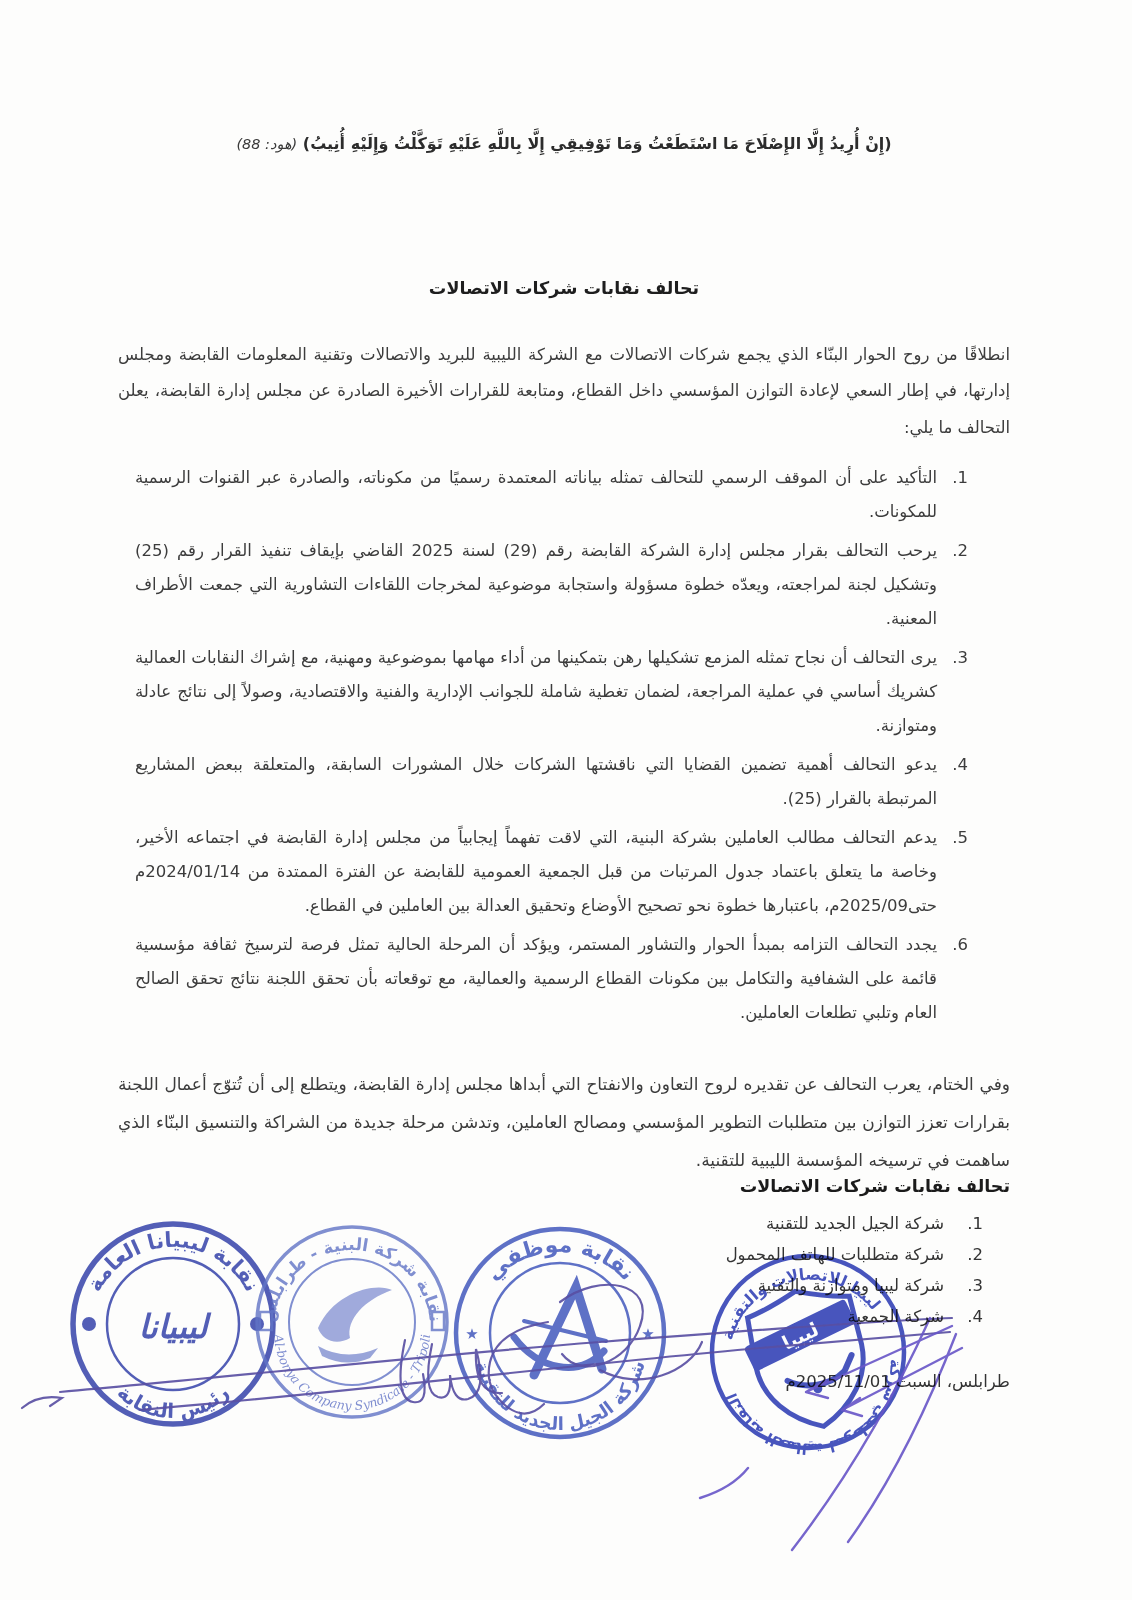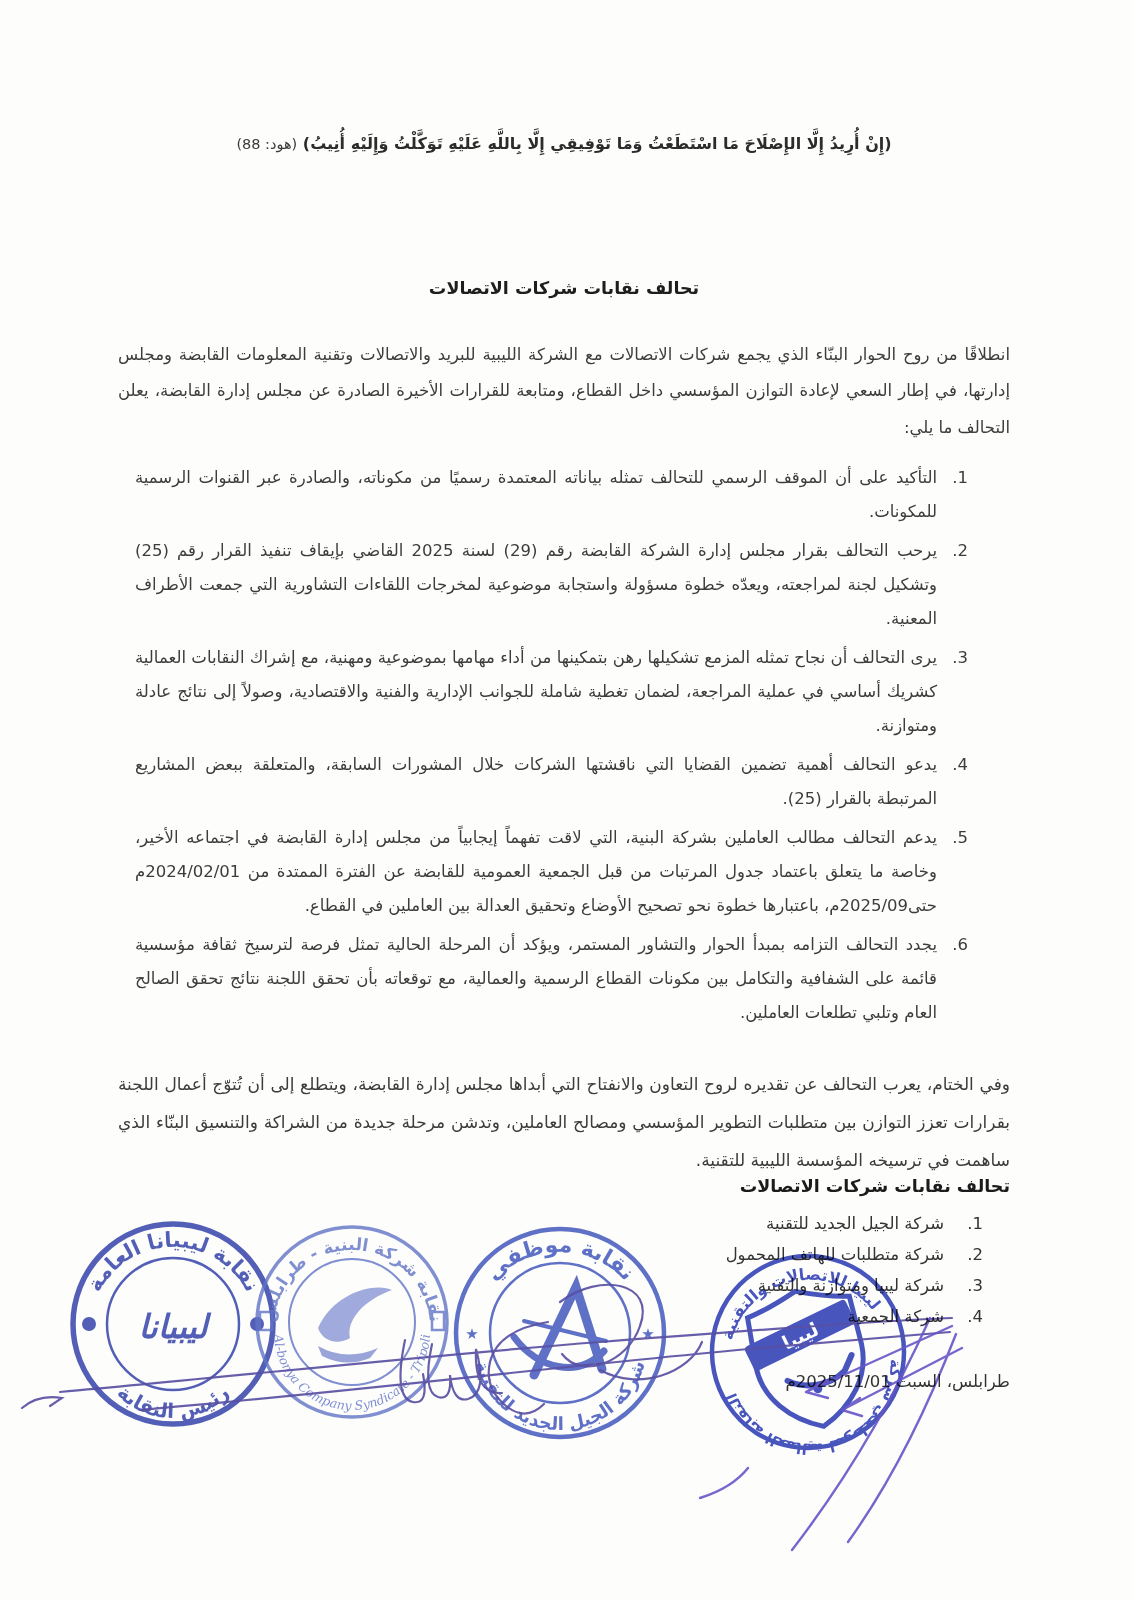--- a/index.html
+++ b/index.html
@@ -13,21 +13,21 @@
     color:#3c3c3c;
     overflow:hidden;
   }
   .abs{position:absolute;}
   .content-col{right:122px;left:118px;}
   .verse{
     top:134px;text-align:center;
     font-size:16px;font-weight:bold;color:#2c2c2c;
     letter-spacing:.2px;
   }
-  .verse-ref{font-weight:normal;font-size:14.5px;color:#3a3a3a;text-align:center;}
+  .verse-ref{font-style:italic;font-weight:normal;font-size:14.5px;color:#3a3a3a;text-align:center;}
   .doc-title{
     top:213px;text-align:center;
     font-size:19px;font-weight:bold;color:#1e1e1e;
   }
   .doc-subtitle{
     top:278px;text-align:center;
     font-size:17.5px;font-weight:bold;color:#1e1e1e;
   }
   .intro{
     top:320px;
@@ -83,21 +83,21 @@
 
   <div class="abs content-col doc-subtitle">تحالف نقابات شركات الاتصالات</div>
 
   <p class="abs content-col intro">انطلاقًا من روح الحوار البنّاء الذي يجمع شركات الاتصالات مع الشركة الليبية للبريد والاتصالات وتقنية المعلومات القابضة ومجلس إدارتها، في إطار السعي لإعادة التوازن المؤسسي داخل القطاع، ومتابعة للقرارات الأخيرة الصادرة عن مجلس إدارة القابضة، يعلن التحالف ما يلي:</p>
 
   <ol class="abs content-col main-list">
     <li>التأكيد على أن الموقف الرسمي للتحالف تمثله بياناته المعتمدة رسميًا من مكوناته، والصادرة عبر القنوات الرسمية للمكونات.</li>
     <li>يرحب التحالف بقرار مجلس إدارة الشركة القابضة رقم (29) لسنة 2025 القاضي بإيقاف تنفيذ القرار رقم (25) وتشكيل لجنة لمراجعته، ويعدّه خطوة مسؤولة واستجابة موضوعية لمخرجات اللقاءات التشاورية التي جمعت الأطراف المعنية.</li>
     <li>يرى التحالف أن نجاح تمثله المزمع تشكيلها رهن بتمكينها من أداء مهامها بموضوعية ومهنية، مع إشراك النقابات العمالية كشريك أساسي في عملية المراجعة، لضمان تغطية شاملة للجوانب الإدارية والفنية والاقتصادية، وصولاً إلى نتائج عادلة ومتوازنة.</li>
     <li>يدعو التحالف أهمية تضمين القضايا التي ناقشتها الشركات خلال المشورات السابقة، والمتعلقة ببعض المشاريع المرتبطة بالقرار (25).</li>
-    <li>يدعم التحالف مطالب العاملين بشركة البنية، التي لاقت تفهماً إيجابياً من مجلس إدارة القابضة في اجتماعه الأخير، وخاصة ما يتعلق باعتماد جدول المرتبات من قبل الجمعية العمومية للقابضة عن الفترة الممتدة من 2024/02/01م حتى2025/09م، باعتبارها خطوة نحو تصحيح الأوضاع وتحقيق العدالة بين العاملين في القطاع.</li>
+    <li>يدعم التحالف مطالب العاملين بشركة البنية، التي لاقت تفهماً إيجابياً من مجلس إدارة القابضة في اجتماعه الأخير، وخاصة ما يتعلق باعتماد جدول المرتبات من قبل الجمعية العمومية للقابضة عن الفترة الممتدة من 2024/01/14م حتى2025/09م، باعتبارها خطوة نحو تصحيح الأوضاع وتحقيق العدالة بين العاملين في القطاع.</li>
     <li>يجدد التحالف التزامه بمبدأ الحوار والتشاور المستمر، ويؤكد أن المرحلة الحالية تمثل فرصة لترسيخ ثقافة مؤسسية قائمة على الشفافية والتكامل بين مكونات القطاع الرسمية والعمالية، مع توقعاته بأن تحقق اللجنة نتائج تحقق الصالح العام وتلبي تطلعات العاملين.</li>
   </ol>
 
   <p class="abs content-col closing">وفي الختام، يعرب التحالف عن تقديره لروح التعاون والانفتاح التي أبداها مجلس إدارة القابضة، ويتطلع إلى أن تُتوّج أعمال اللجنة بقرارات تعزز التوازن بين متطلبات التطوير المؤسسي ومصالح العاملين، وتدشن مرحلة جديدة من الشراكة والتنسيق البنّاء الذي ساهمت في ترسيخه المؤسسة الليبية للتقنية.</p>
 
   <div class="abs content-col sig-heading">تحالف نقابات شركات الاتصالات</div>
   <ol class="abs content-col companies">
     <li>شركة الجيل الجديد للتقنية</li>
     <li>شركة متطلبات للهاتف المحمول</li>
     <li>شركة ليبيا ومتوازنة والتقنية</li>

